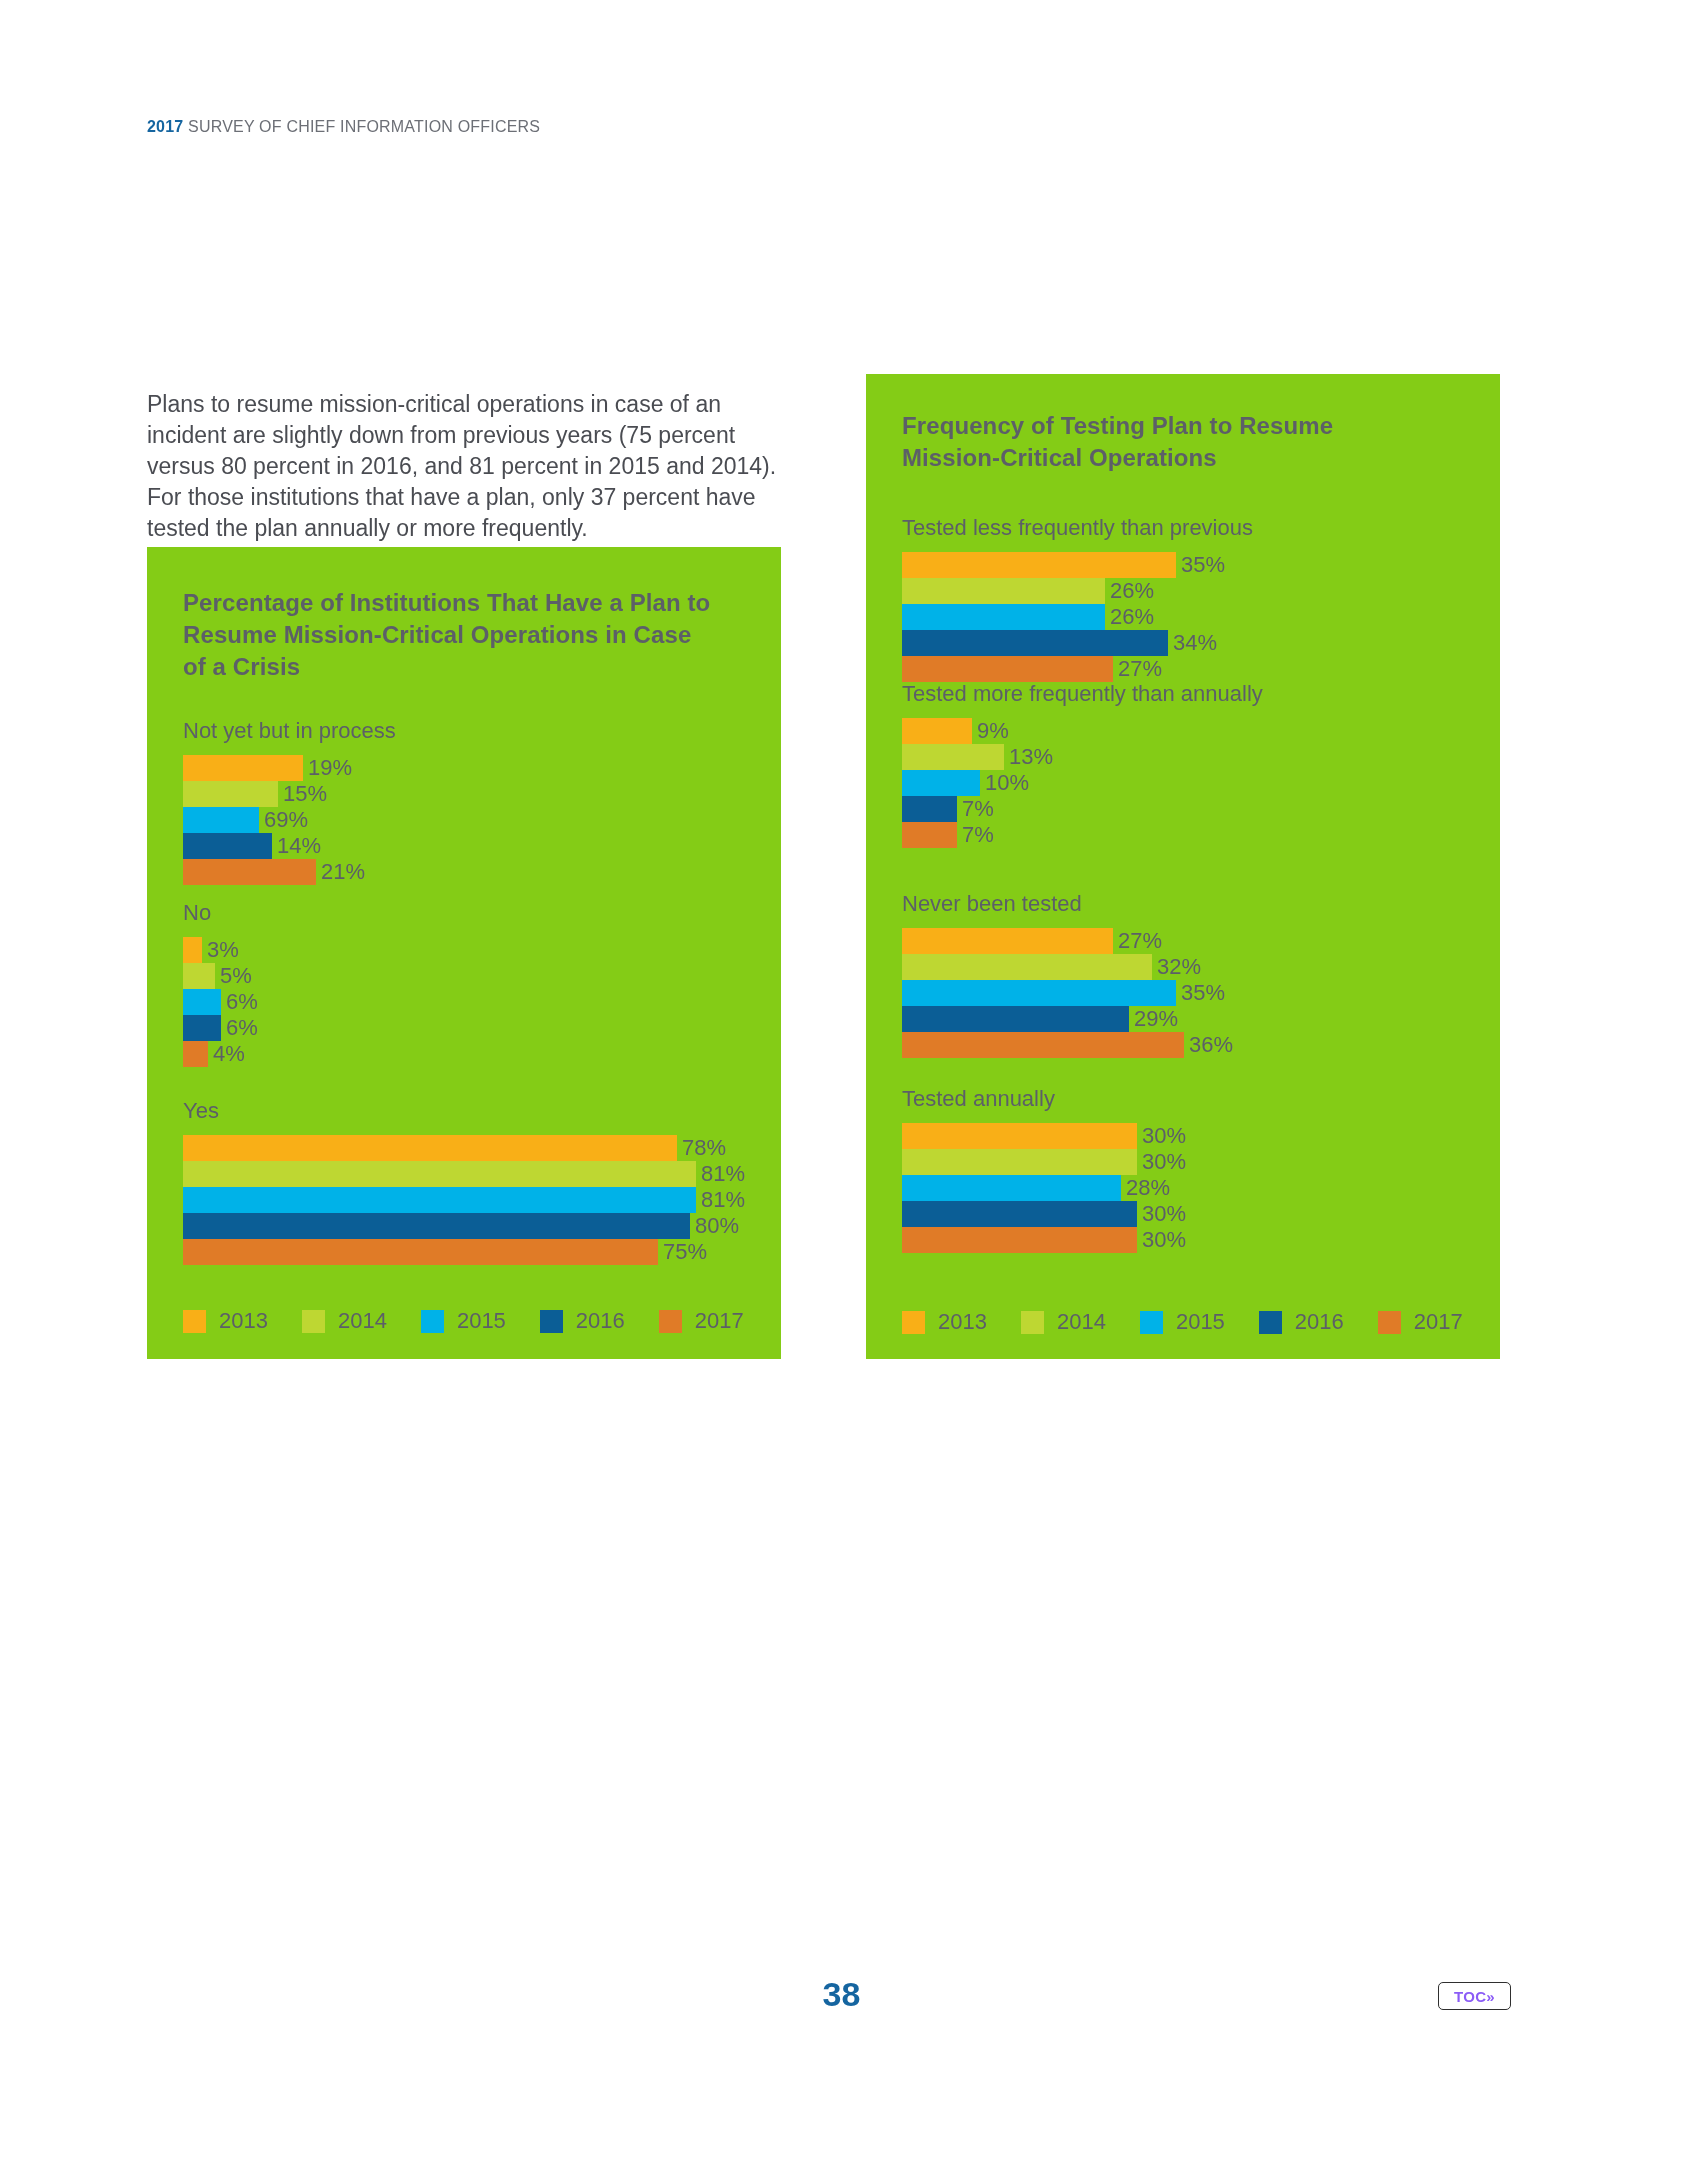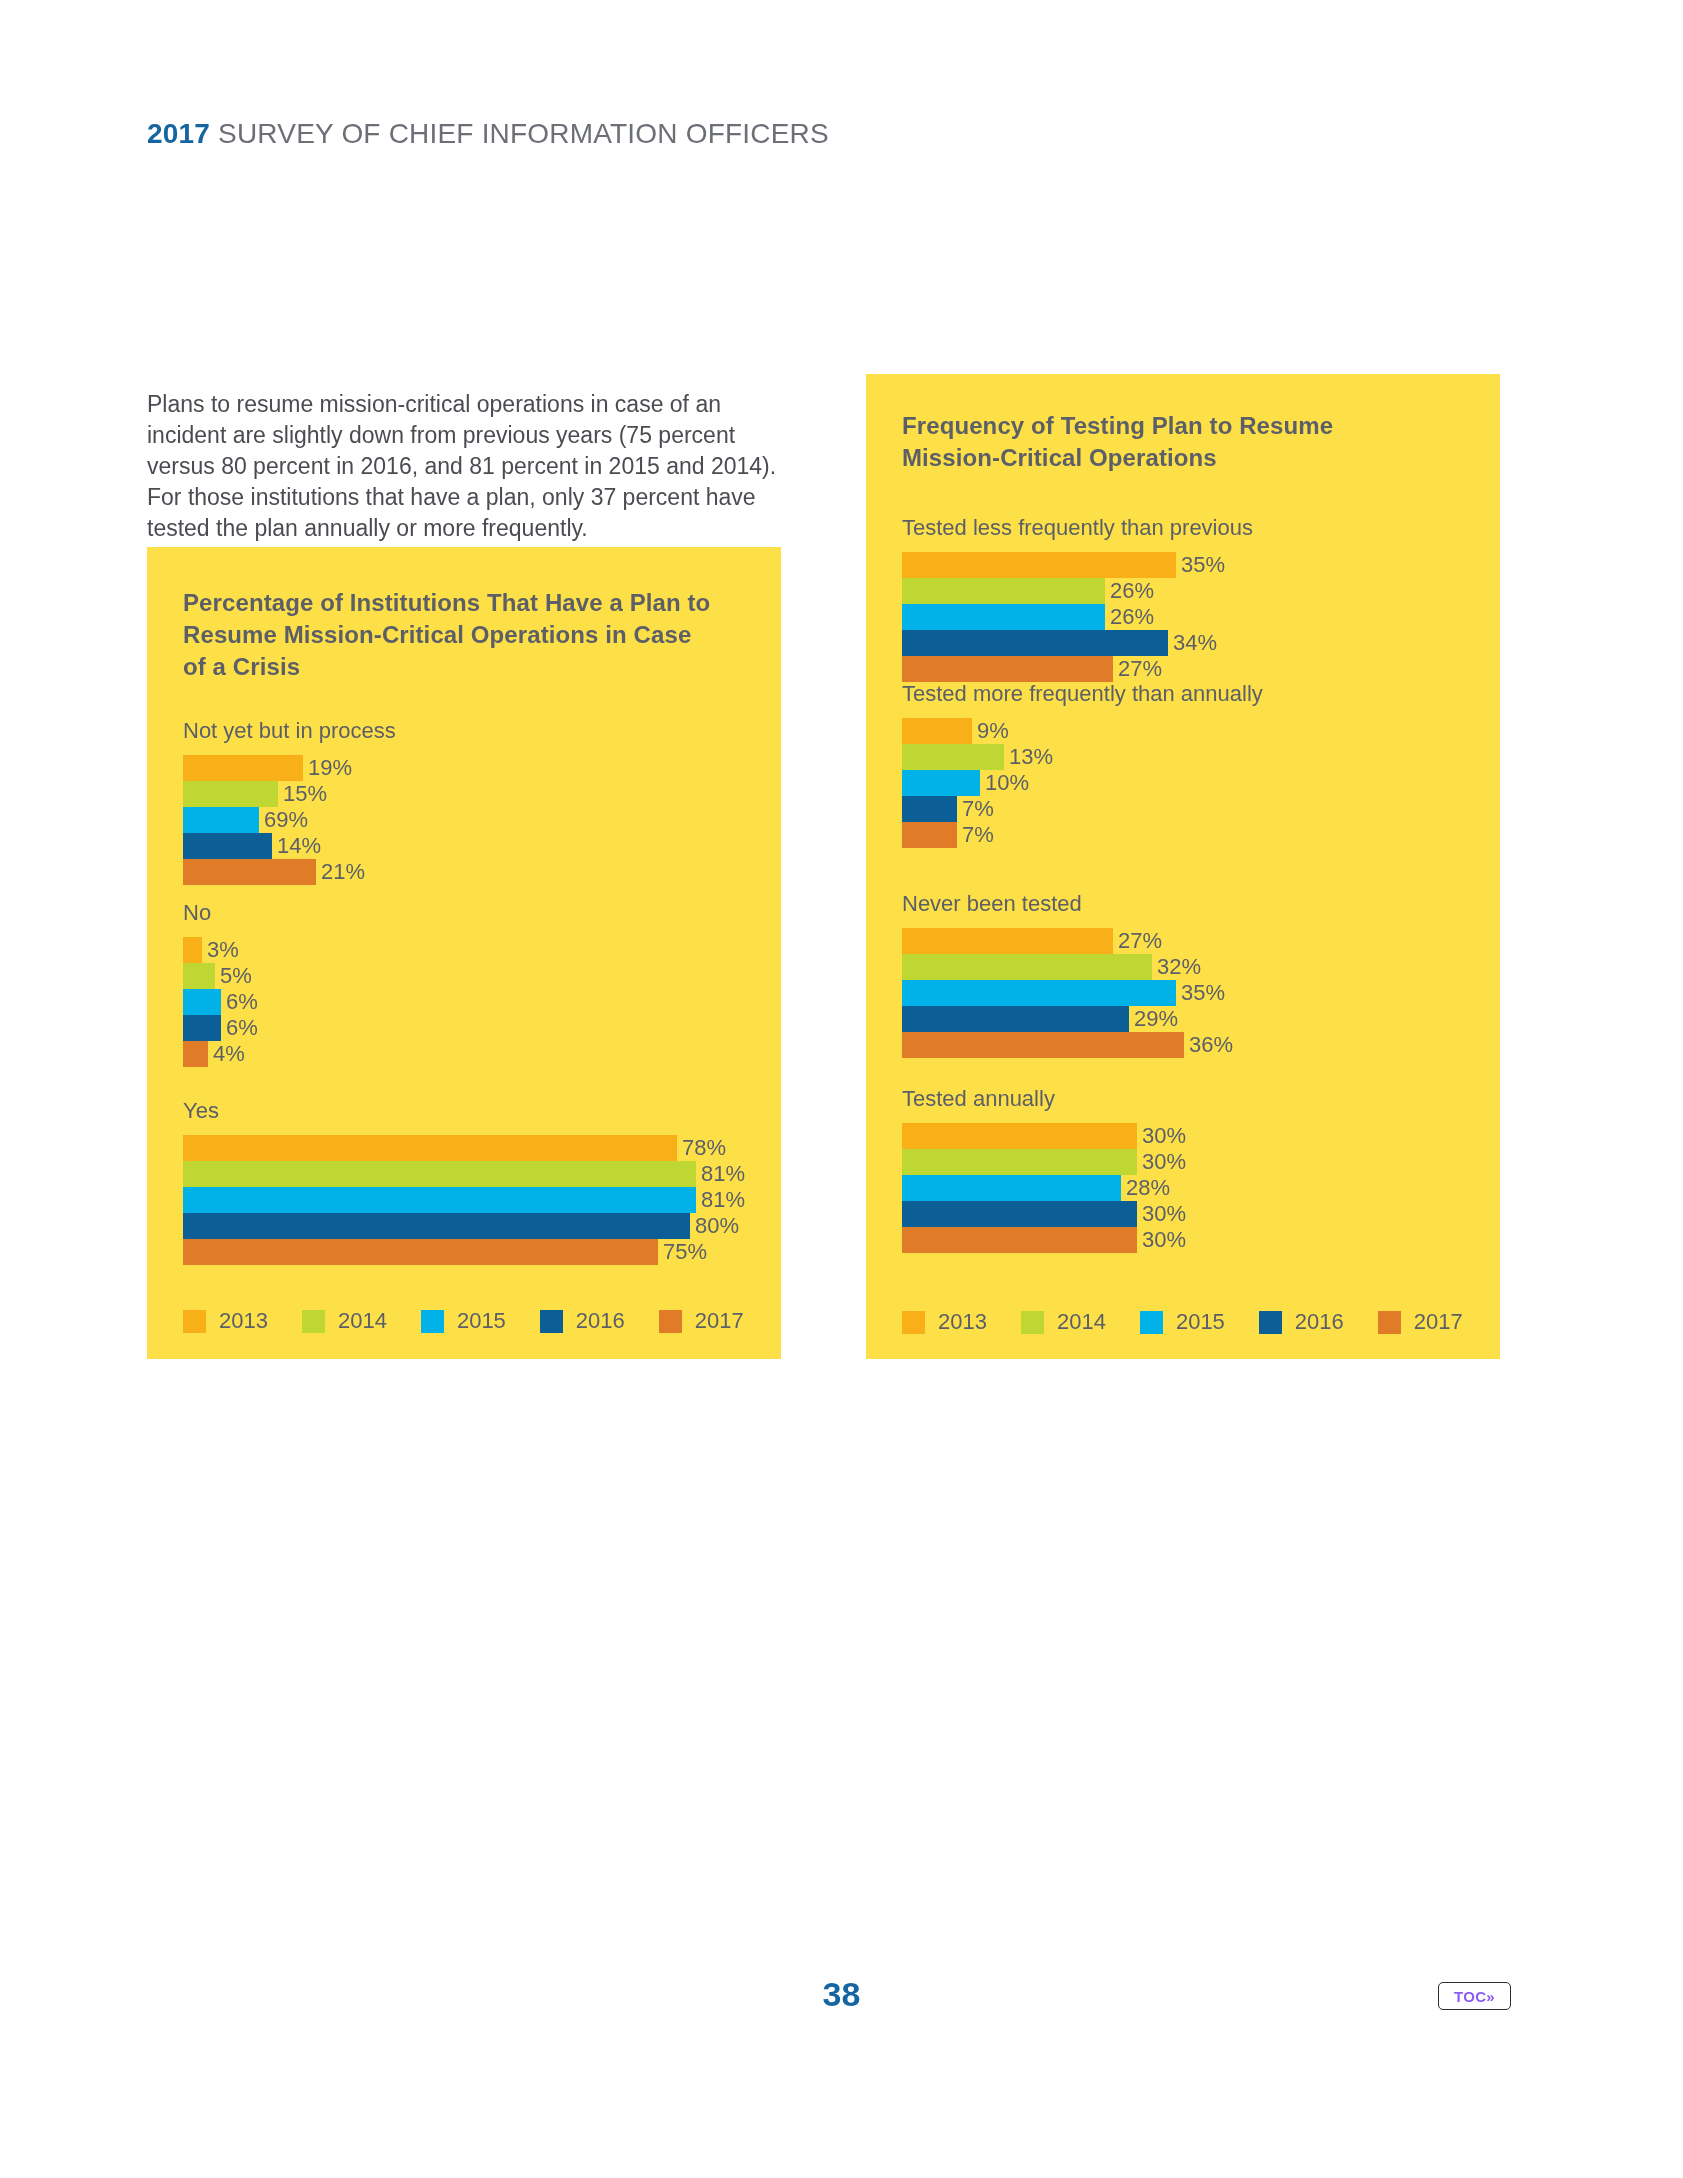--- a/index.html
+++ b/index.html
@@ -13,21 +13,21 @@
     position: relative;
     font-family: "Liberation Sans", sans-serif;
     -webkit-font-smoothing: antialiased;
   }
 
   
   .page-header {
     position: absolute;
     left: 147px;
     top: 118px;
-    font-size: 28px;
+    font-size: 16px;
     letter-spacing: 0.2px;
     white-space: nowrap;
   }
   .page-header .year {
     color: #1565a0;
     font-weight: 700;
   }
   .page-header .rest {
     color: #6c6f76;
     font-weight: 400;
@@ -40,21 +40,21 @@
     top: 366px;
     width: 634px;
     font-size: 23px;
     line-height: 31px;
     color: #4a4c52;
   }
 
   
   .panel {
     position: absolute;
-    background: #fde047;
+    background: #84cc16;
   }
   .panel-left {
     left: 147px;
     top: 547px;
     width: 634px;
     height: 812px;
   }
   .panel-right {
     left: 866px;
     top: 374px;

